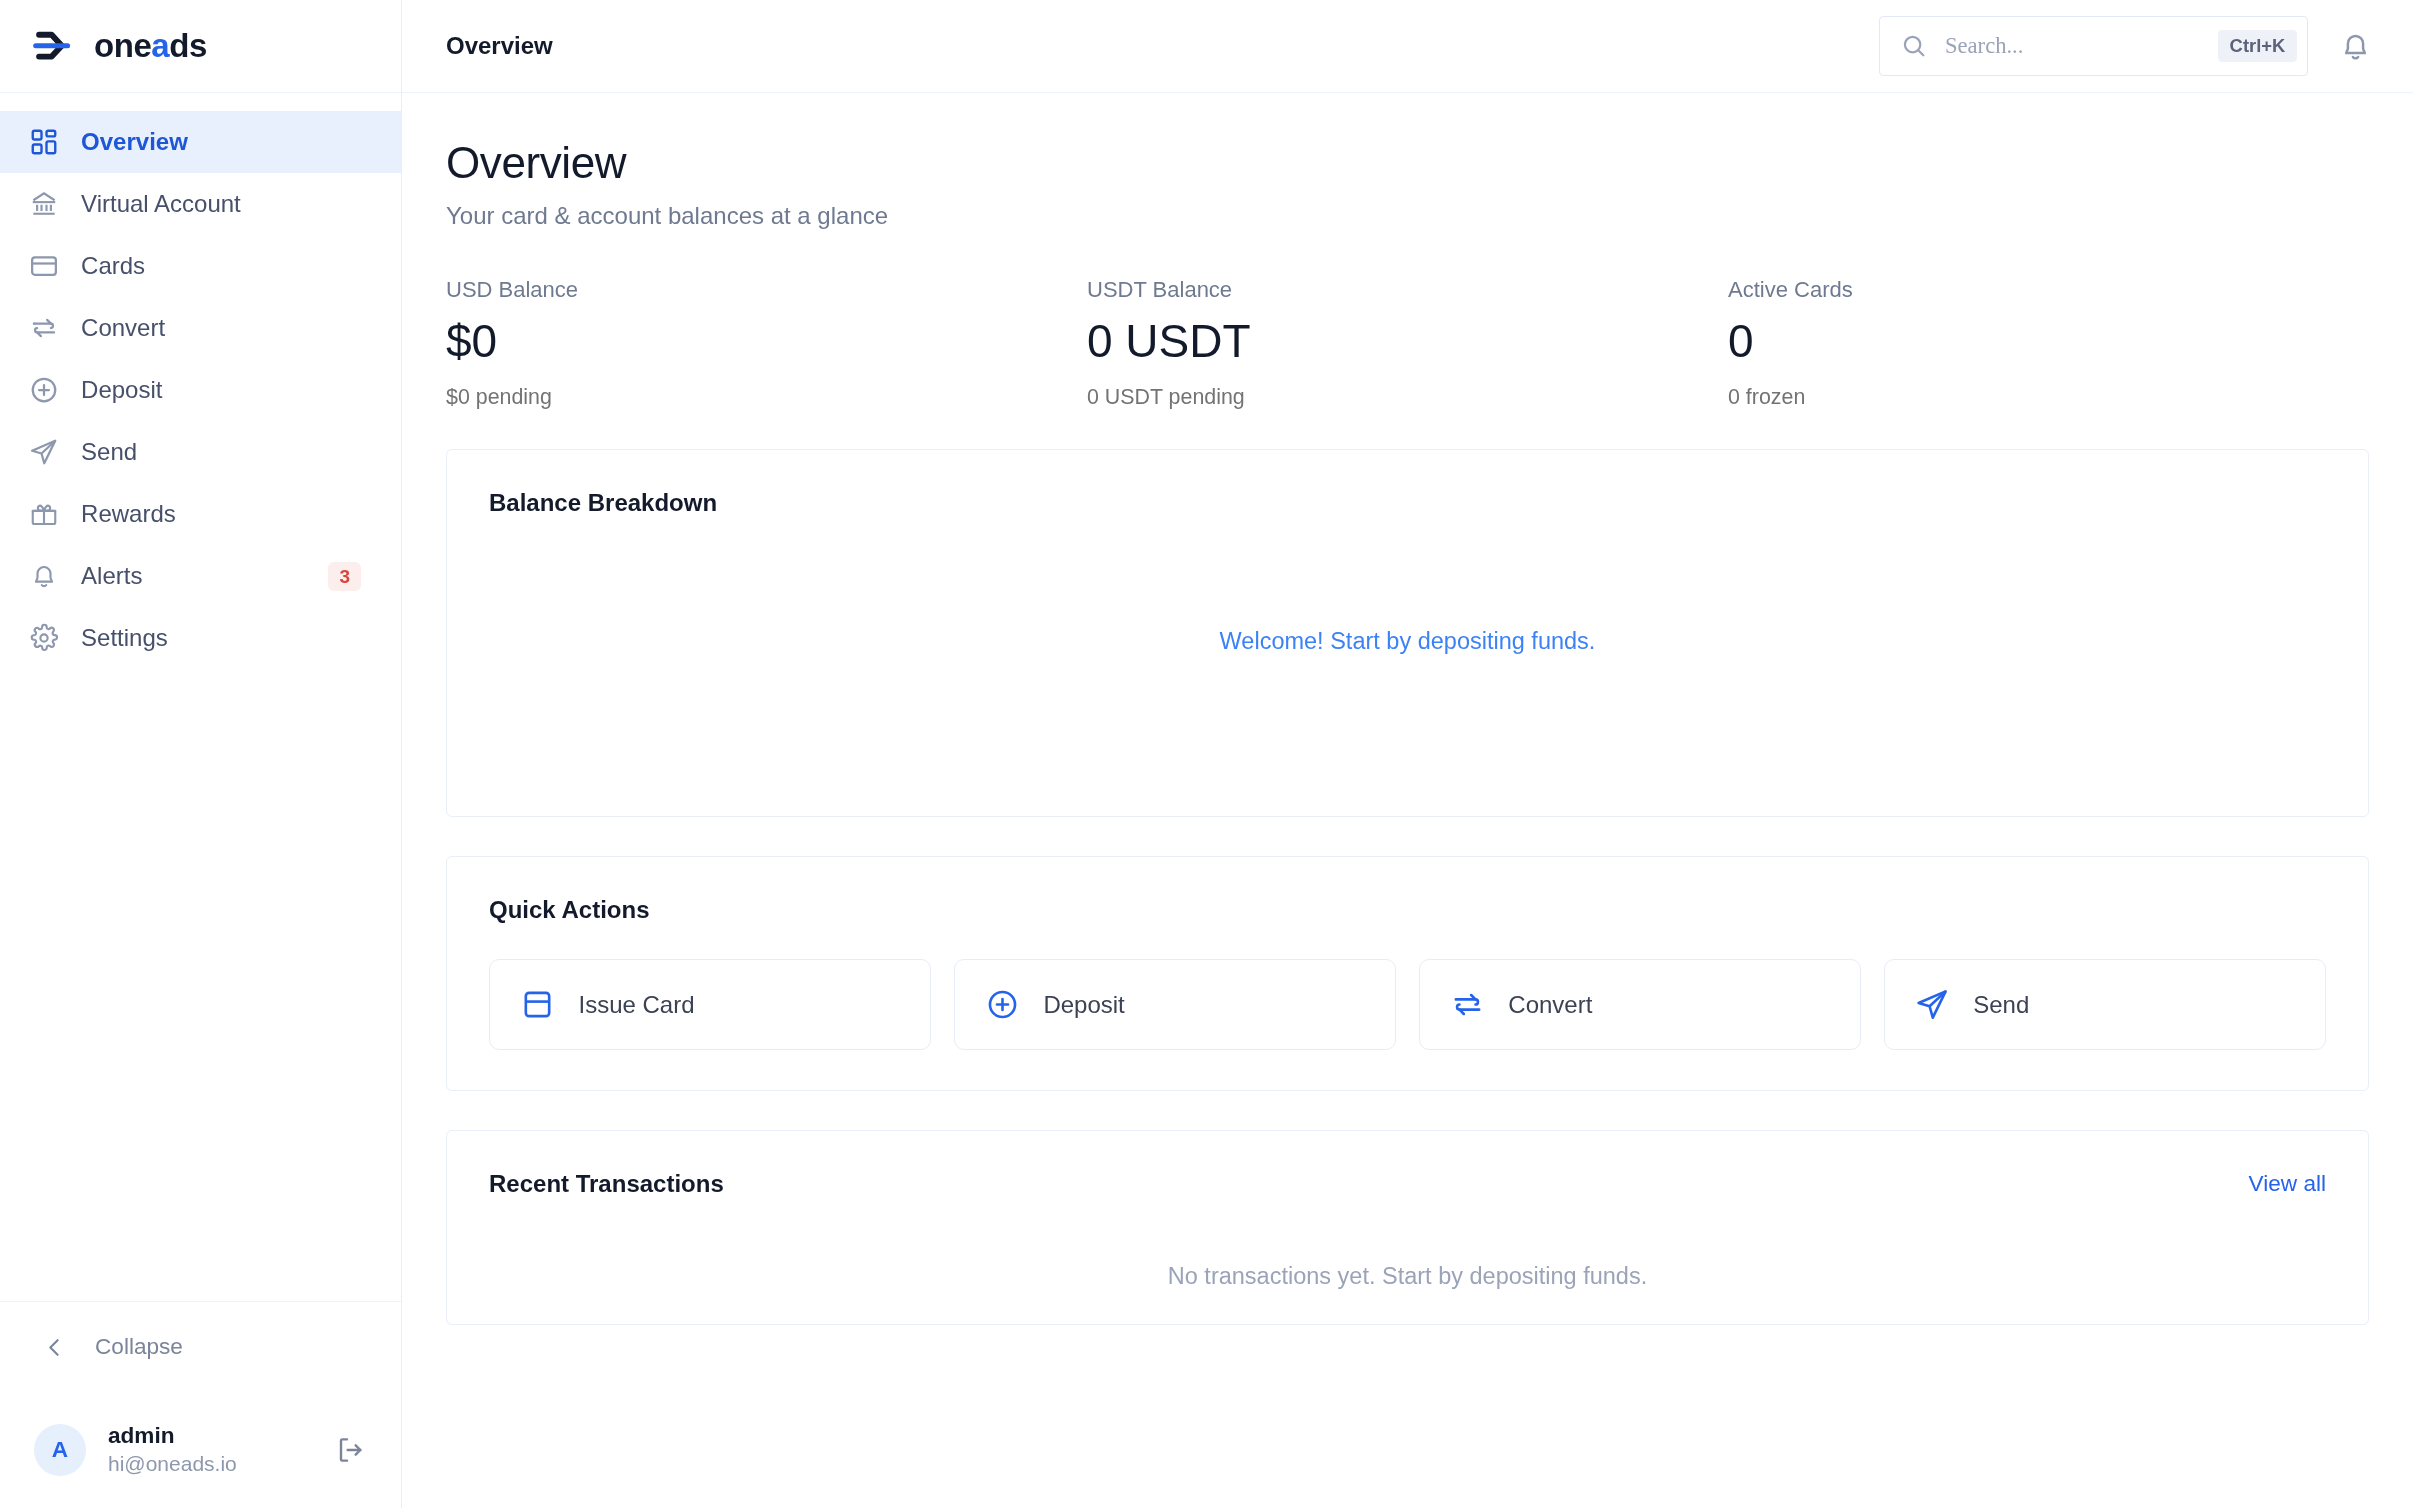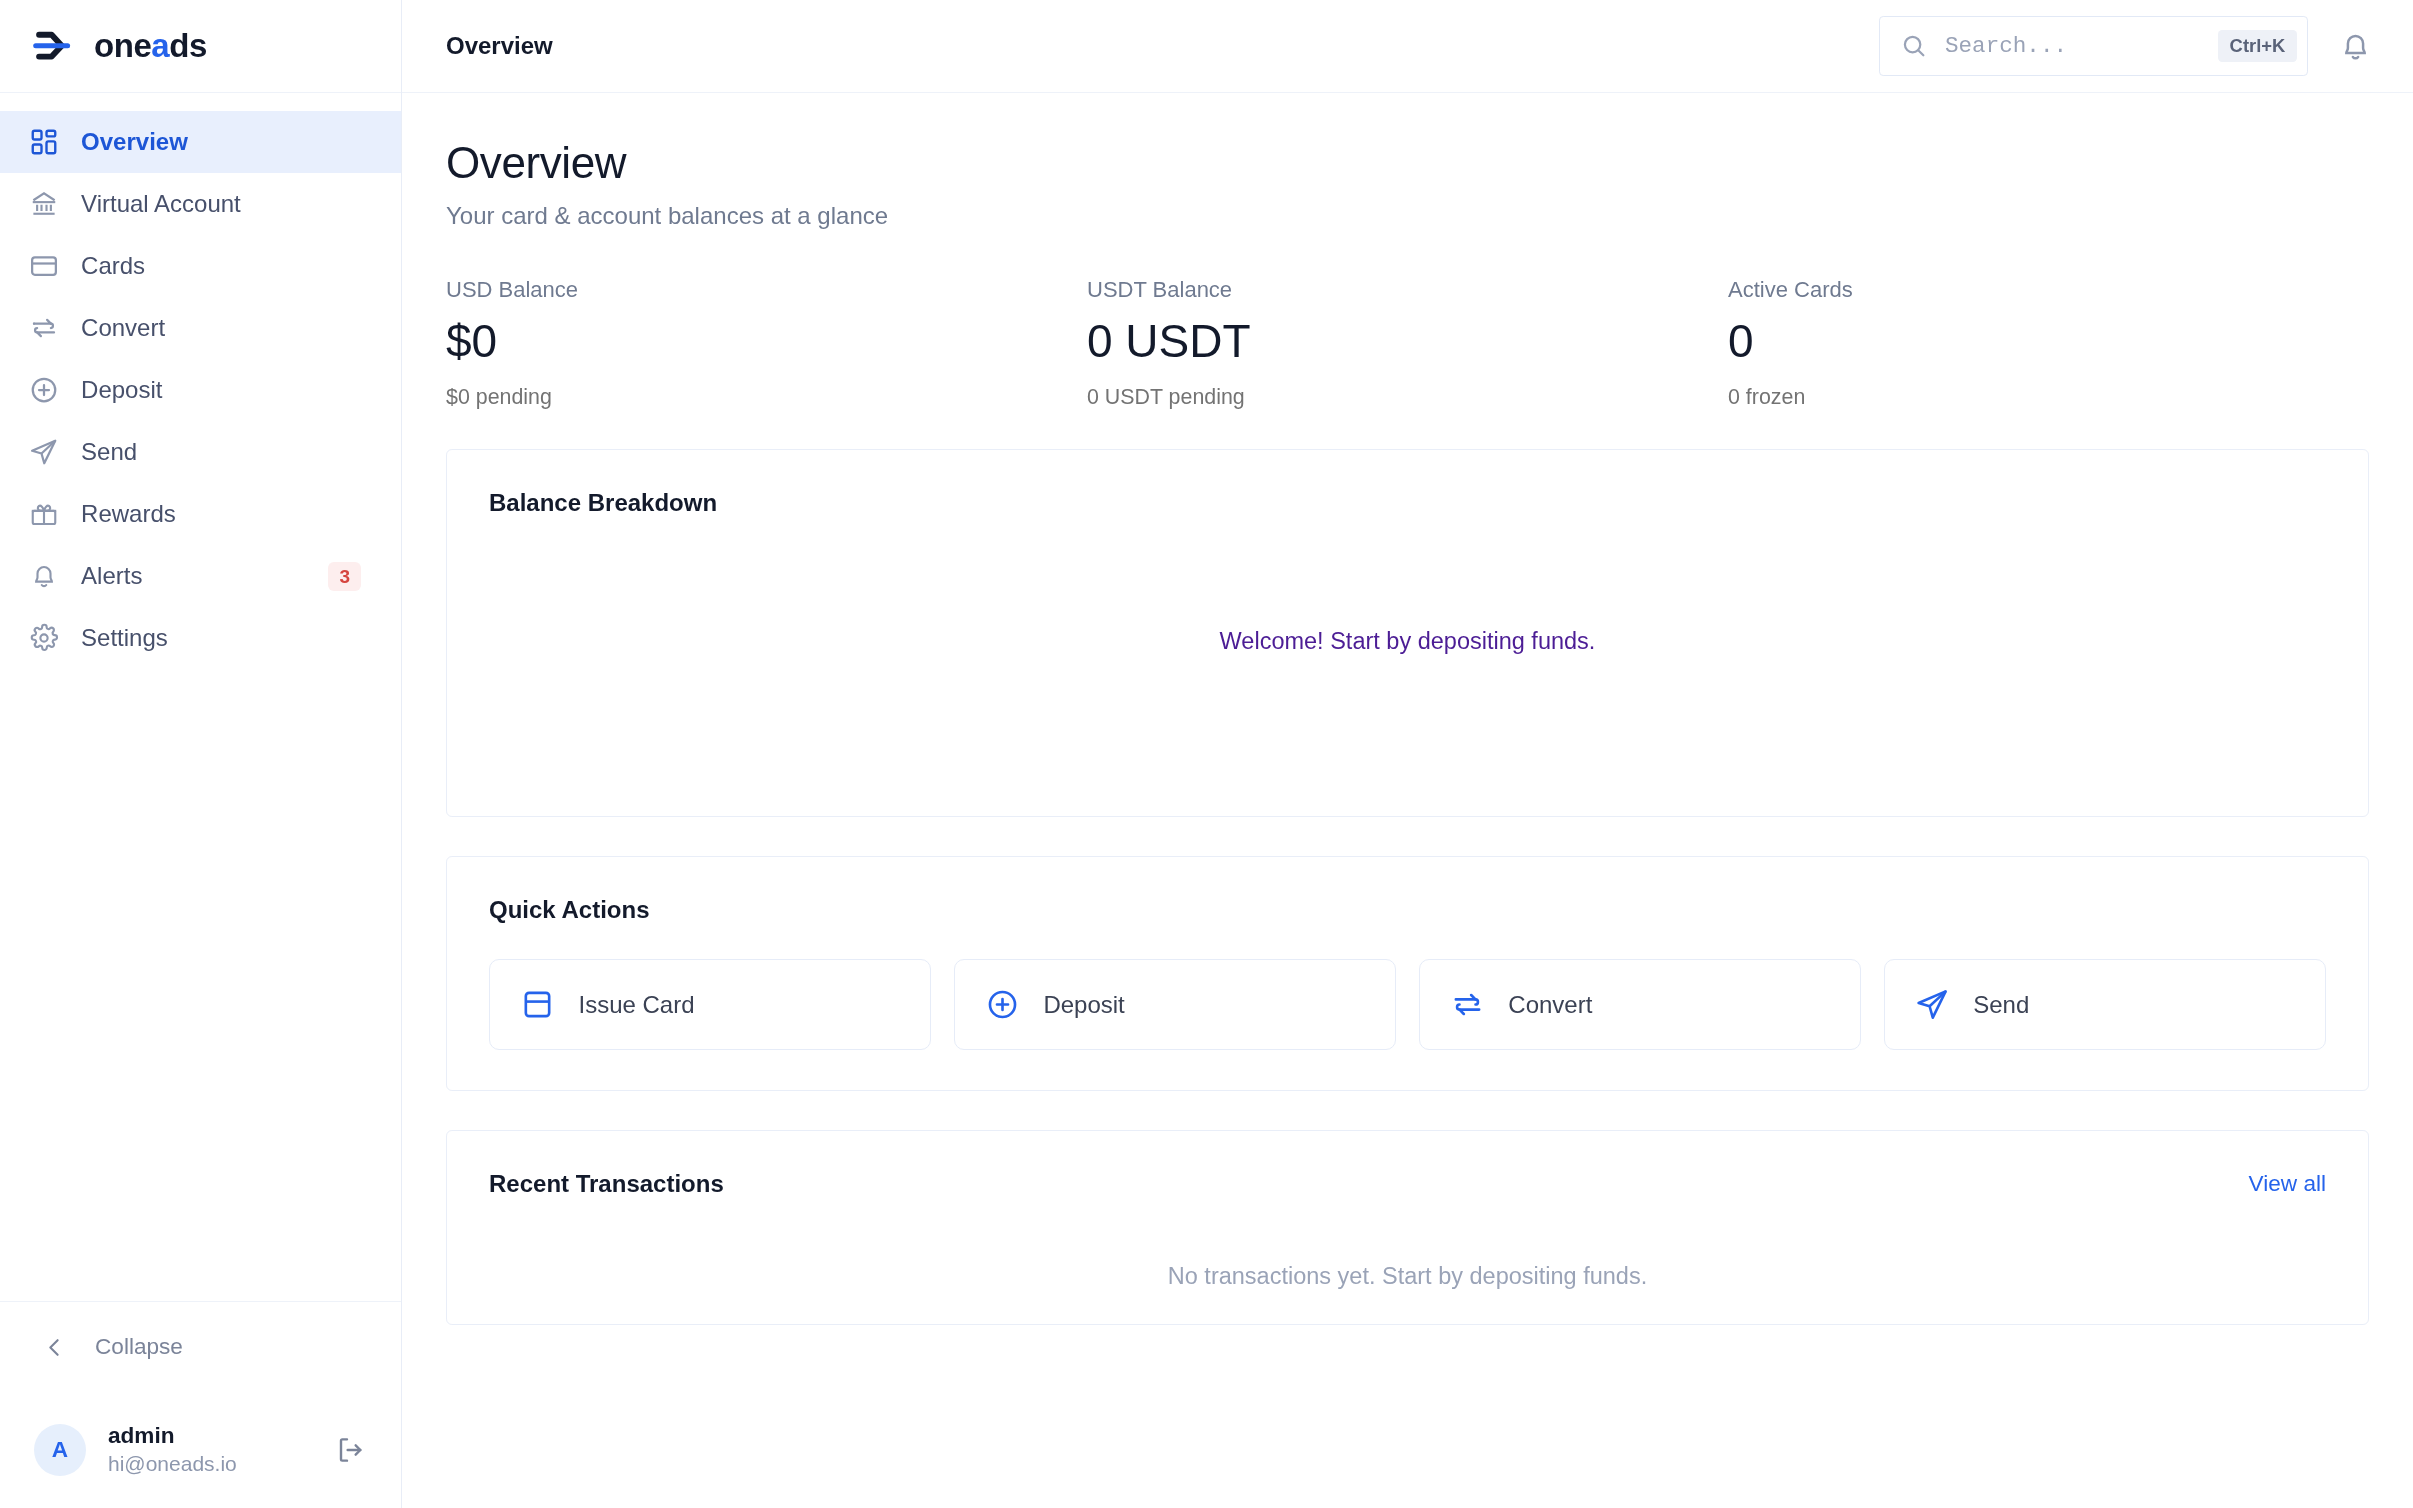--- a/index.html
+++ b/index.html
@@ -108,21 +108,21 @@
     width: 429px; height: 60px;
     border: 1.7px solid #e2e9f6; border-radius: 4.2px;
     display: flex; align-items: center;
     padding: 0 10px 0 20px; gap: 17px;
     background: #fff; cursor: text;
   }
   .search-box .ico { width: 28px; height: 28px; color: #9aa3b7; flex: 0 0 28px; }
   .search-input {
     flex: 1 1 auto; border: none; outline: none;
     font-size: 22.6px; color: #737373;
-    font-family: Liberation Mono, monospace;
+    font-family: Liberation Serif, serif;
     background: transparent; min-width: 0;
   }
   .search-input::placeholder { color: #9aa3b7; }
   .kbd {
     background: #eef1f7; color: #5a6379;
     font-size: 18.4px; font-weight: 700;
     padding: 6.7px 11.7px; border-radius: 4.2px; line-height: 1;
   }
   .bell-btn { width: 35px; height: 35px; color: #8d97ad; cursor: pointer; }
 
@@ -143,21 +143,21 @@
 
   .card {
     border: 1.7px solid #e9eef8; border-radius: 5.9px;
     background: #fff; margin-top: 39px;
   }
   .card-title { font-size: 24px; font-weight: 700; color: #131a2b; }
 
   .breakdown { height: 368px; padding: 39px 42px; position: relative; }
   .breakdown-empty {
     position: absolute; left: 0; right: 0; top: 178px;
-    text-align: center; font-size: 23.5px; color: #4c1d95;
+    text-align: center; font-size: 23.5px; color: #3b82f6;
   }
 
   .quick { padding: 39px 42px 40px 42px; }
   .qa-grid { display: flex; gap: 22.6px; margin-top: 35px; }
   .qa-btn {
     flex: 1 1 0; height: 91px;
     border: 1.7px solid #e6ecf8; border-radius: 10px;
     display: flex; align-items: center; gap: 23.5px;
     padding-left: 30px; cursor: pointer; background: #fff;
   }

